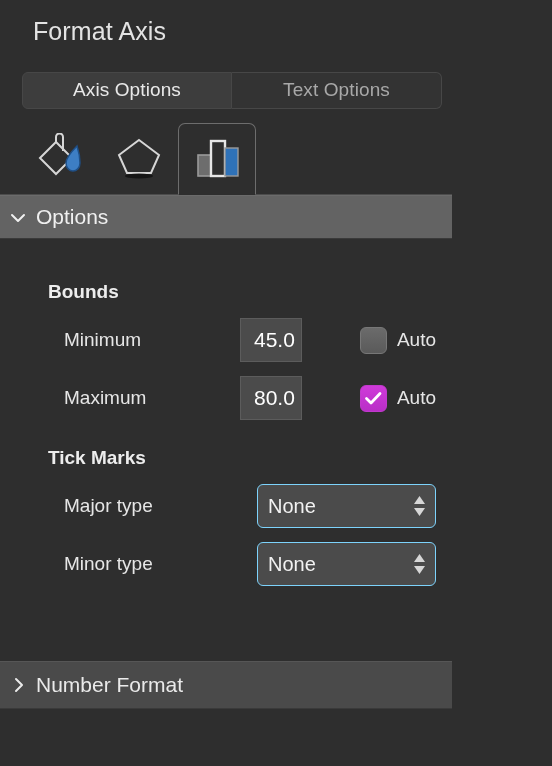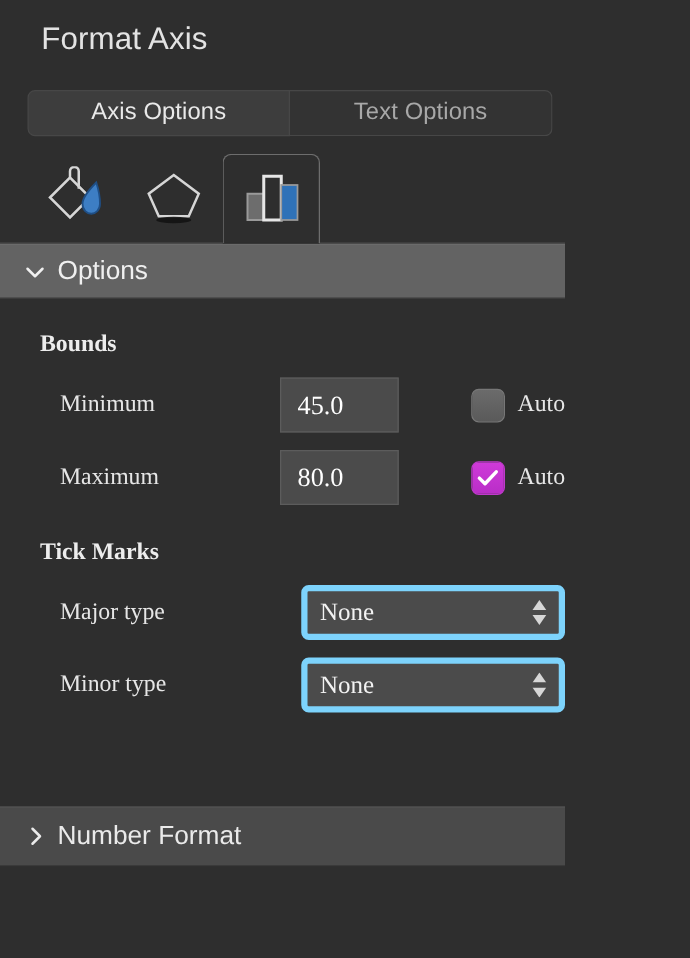--- a/index.html
+++ b/index.html
@@ -118,21 +118,21 @@
     border-top-right-radius: 7px;
     background: #2e2e2e;
   }
 
   
   .section-header {
     flex: 0 0 44px;
     height: 44px;
     display: flex;
     align-items: center;
-    padding-left: 18px;
+    padding-left: 8px;
     box-sizing: border-box;
     background: #636363;
     border-top: 1px solid #6b6b6b;
     border-bottom: 1px solid #3a3a3a;
   }
   .section-header .chev {
     width: 20px;
     display: flex;
     align-items: center;
     justify-content: center;
@@ -141,23 +141,22 @@
   .section-header .sec-label {
     font-size: 21px;
     color: #f0f0f0;
     font-weight: 400;
   }
 
   
   .body {
     flex: 1 1 auto;
     background: #2e2e2e;
-    padding: 0;
-    position: relative;
-    font-family: Liberation Serif, serif;
+    padding: 16px;
+    position: relative;
   }
   .group-title {
     font-size: 19px;
     font-weight: bold;
     color: #ededed;
     padding: 26px 0 0 32px;
   }
   .field-row {
     display: flex;
     align-items: center;
@@ -214,21 +213,21 @@
     border: 1px solid #c039cc;
   }
   .check-label {
     font-size: 19px;
     color: #e6e6e6;
     margin-left: 10px;
   }
 
   .select-box {
     background: #4b4b4b;
-    border: 5px solid #7dd3fc;
+    border: 1px solid #7dd3fc;
     border-radius: 6px;
     height: 44px;
     width: 341px;
     box-sizing: border-box;
     display: flex;
     align-items: center;
     padding-left: 10px;
     font-size: 20px;
     color: #f2f2f2;
     position: relative;

